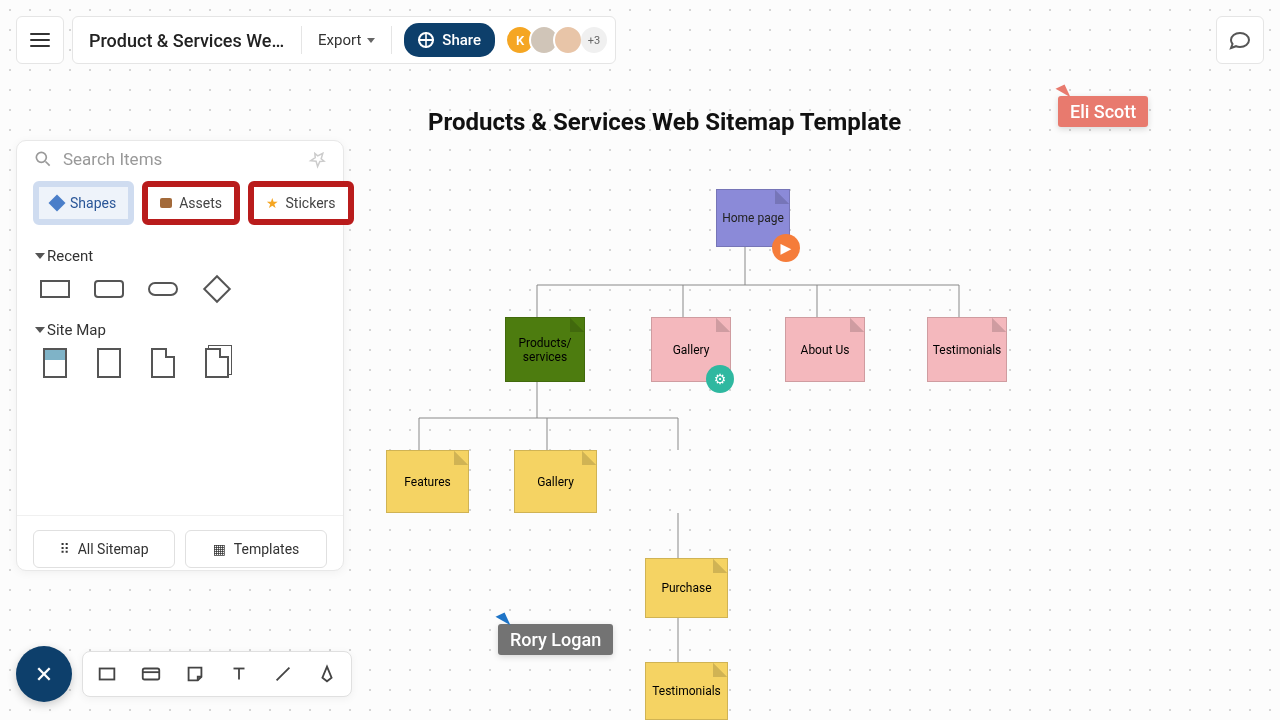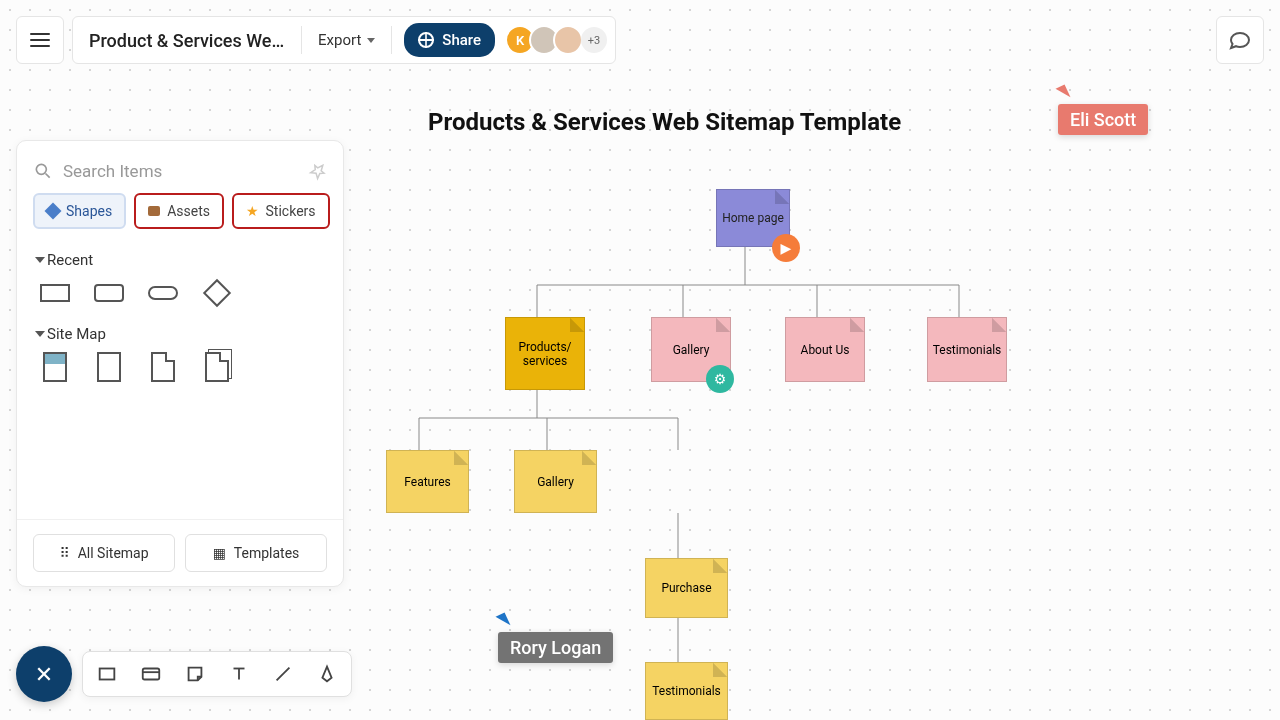--- a/index.html
+++ b/index.html
@@ -24,29 +24,29 @@
 
 .avatars { display: flex; align-items: center; margin-left: 4px; }
 .avatar { width: 30px; height: 30px; border-radius: 50%; margin-left: -6px; border: 2px solid #fff; display: flex; align-items: center; justify-content: center; font-size: 13px; font-weight: 600; }
 .avatar.a1 { background: #f5a623; color: #fff; }
 .avatar.a2 { background: #d0c5b8; }
 .avatar.a3 { background: #e8c5a8; }
 .avatar-more { width: 26px; height: 26px; border-radius: 50%; background: #f0f0f0; color: #666; font-size: 11px; display: flex; align-items: center; justify-content: center; margin-left: -2px; }
 
 .chat-btn { position: absolute; top: 16px; right: 16px; width: 48px; height: 48px; background: #fff; border: 1px solid #e5e5e5; border-radius: 6px; display: flex; align-items: center; justify-content: center; cursor: pointer; z-index: 10; }
 
-.sidebar { position: absolute; top: 140px; left: 16px; width: 328px; background: #fff; border: 1px solid #e8e8e8; border-radius: 10px; box-shadow: 0 2px 10px rgba(0,0,0,0.05); z-index: 10; padding: 12px 0; }
+.sidebar { position: absolute; top: 140px; left: 16px; width: 328px; background: #fff; border: 1px solid #e8e8e8; border-radius: 10px; box-shadow: 0 2px 10px rgba(0,0,0,0.05); z-index: 10; padding: 0 0; }
 .search-row { display: flex; align-items: center; padding: 8px 16px 12px; gap: 10px; }
 .search-icon { color: #888; }
 .search-input { border: none; flex: 1; font-size: 17px; color: #444; outline: none; }
 .search-input::placeholder { color: #999; }
 .pin-icon { color: #ccc; transform: rotate(40deg); }
 
 .tabs { display: flex; gap: 8px; padding: 0 16px 12px; }
-.tab { padding: 8px 12px; border: 2px solid #b91c1c; border-radius: 6px; display: flex; align-items: center; gap: 7px; font-size: 14px; color: #444; cursor: pointer; background: #fff; }
+.tab { padding: 8px 12px; border: 6px solid #b91c1c; border-radius: 6px; display: flex; align-items: center; gap: 7px; font-size: 14px; color: #444; cursor: pointer; background: #fff; }
 .tab.active { background: #eef3fa; border-color: #cfdcf0; color: #2a5698; }
 .shape-dot { width: 12px; height: 12px; background: #4a7ec9; transform: rotate(45deg); }
 .asset-dot { width: 12px; height: 10px; background: #a36a3a; border-radius: 2px; }
 .sticker-dot { color: #f5a623; font-size: 14px; }
 
 .section-header { display: flex; align-items: center; gap: 2px; padding: 10px 18px 8px; font-size: 15px; color: #333; cursor: pointer; }
 .tri-down { width: 0; height: 0; border-left: 5px solid transparent; border-right: 5px solid transparent; border-top: 6px solid #555; }
 
 .shape-row { display: flex; gap: 22px; padding: 4px 22px 10px; }
 .shape-item { width: 32px; height: 24px; cursor: pointer; display: flex; align-items: center; justify-content: center; }
@@ -74,21 +74,21 @@
 .node { position: absolute; border: 1px solid rgba(0,0,0,0.15); display: flex; align-items: center; justify-content: center; font-size: 12px; text-align: center; padding: 4px; margin-left: 8px; }
 .node.folded::before { content:''; position:absolute; top:0; right:0; width:14px; height:14px; background: rgba(0,0,0,0.12); clip-path: polygon(0 0, 100% 100%, 0 100%); }
 .node.folded::after { content:''; position:absolute; top:0; right:0; width:14px; height:14px; background: inherit; filter: brightness(0.85); clip-path: polygon(0 0, 100% 100%, 0 100%); }
 
 .badge { position: absolute; width: 28px; height: 28px; border-radius: 50%; display: flex; align-items: center; justify-content: center; color: #fff; font-size: 14px; z-index: 6; }
 .badge.orange { background: #f57c3a; }
 .badge.teal { background: #2fb8a0; }
 
 .cursor-tag { position: absolute; z-index: 8; }
 .cursor-ptr { width: 0; height: 0; border-left: 10px solid transparent; border-top: 14px solid; transform: rotate(-25deg); margin-bottom: -4px; }
-.tag-label { padding: 5px 12px; font-size: 18px; color: #fff; border-radius: 3px; font-weight: 500; box-shadow: 0 2px 6px rgba(0,0,0,0.15); margin-top: 8px; }
+.tag-label { padding: 5px 12px; font-size: 18px; color: #fff; border-radius: 3px; font-weight: 500; box-shadow: 0 2px 6px rgba(0,0,0,0.15); }
 
 svg.connectors { position: absolute; inset: 0; width: 1280px; height: 720px; z-index: 1; }
 svg.connectors line { stroke: #888; stroke-width: 1; }
 </style>
 </head>
 <body>
 
 <div class="dots-bg"></div>
 
 <div class="topbar">
@@ -256,21 +256,21 @@
   <line x1="419" y1="418" x2="678" y2="418"></line>
   <line x1="419" y1="418" x2="419" y2="450"></line>
   <line x1="547" y1="418" x2="547" y2="450"></line>
   <line x1="678" y1="418" x2="678" y2="450"></line>
   <line x1="678" y1="513" x2="678" y2="558"></line>
   <line x1="678" y1="618" x2="678" y2="662"></line>
 </svg>
 
 <div class="canvas">
   <div class="node folded" style="left:708px;top:189px;width:74px;height:58px;background:#8b8ad8;color:#222">Home page</div>
-  <div class="node folded" style="left:497px;top:317px;width:80px;height:73px;background:#eab308">Products/
+  <div class="node folded" style="left:497px;top:317px;width:80px;height:65px;background:#4d7c0f">Products/
 services</div>
   <div class="node folded" style="left:643px;top:317px;width:80px;height:65px;background:#f4b8bd">Gallery</div>
   <div class="node folded" style="left:919px;top:317px;width:80px;height:65px;background:#f4b8bd">Testimonials</div>
   <div class="node folded" style="left:777px;top:317px;width:80px;height:65px;background:#f4b8bd">About Us</div>
   <div class="node folded" style="left:378px;top:450px;width:83px;height:63px;background:#f5d363">Features</div>
   <div class="node folded" style="left:506px;top:450px;width:83px;height:63px;background:#f5d363">Gallery</div>
   <div class="node folded" style="left:637px;top:558px;width:83px;height:60px;background:#f5d363">Purchase</div>
   <div class="node folded" style="left:637px;top:662px;width:83px;height:58px;background:#f5d363">Testimonials</div>
 
   <div class="badge orange" style="left:772px;top:234px">▶</div>

